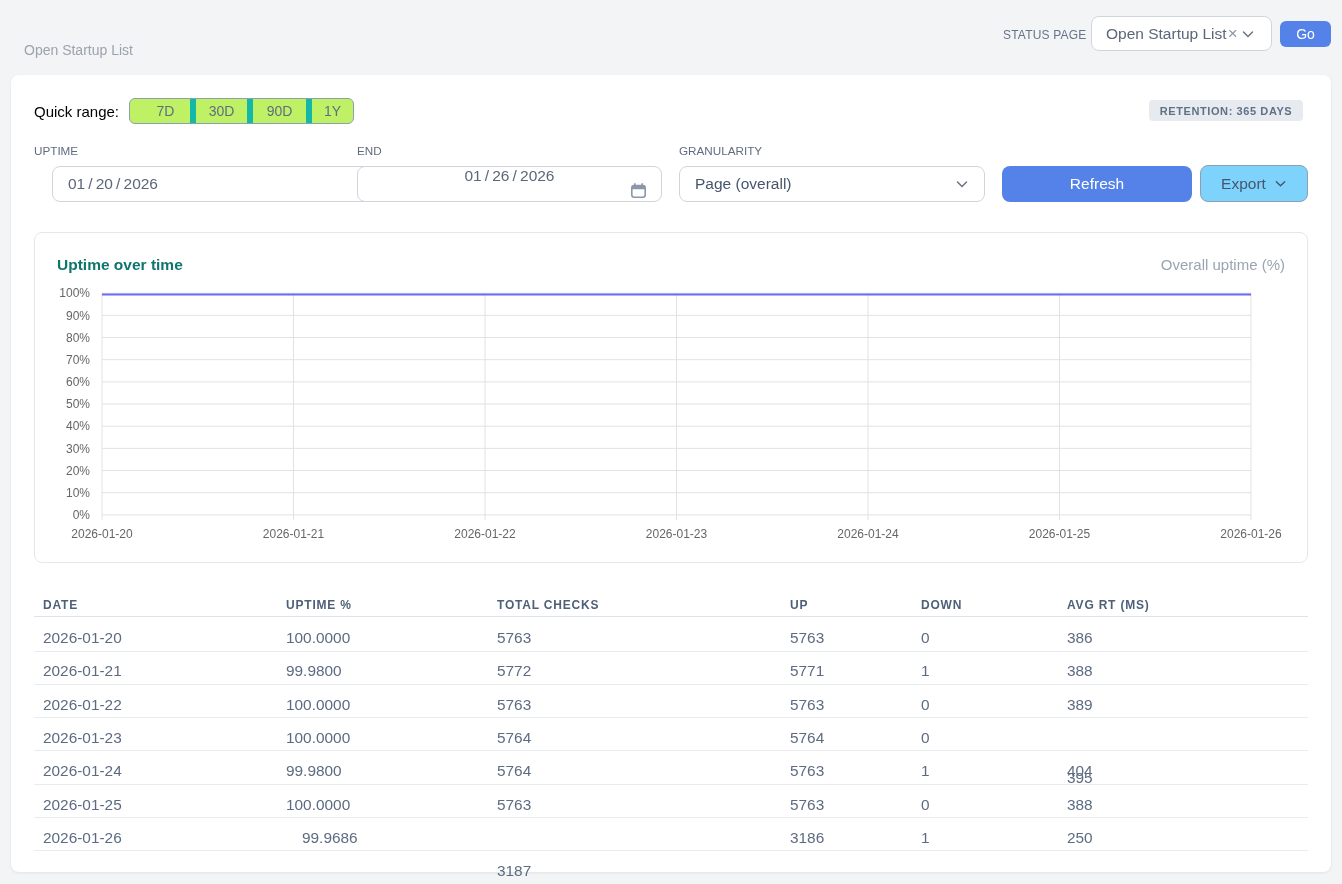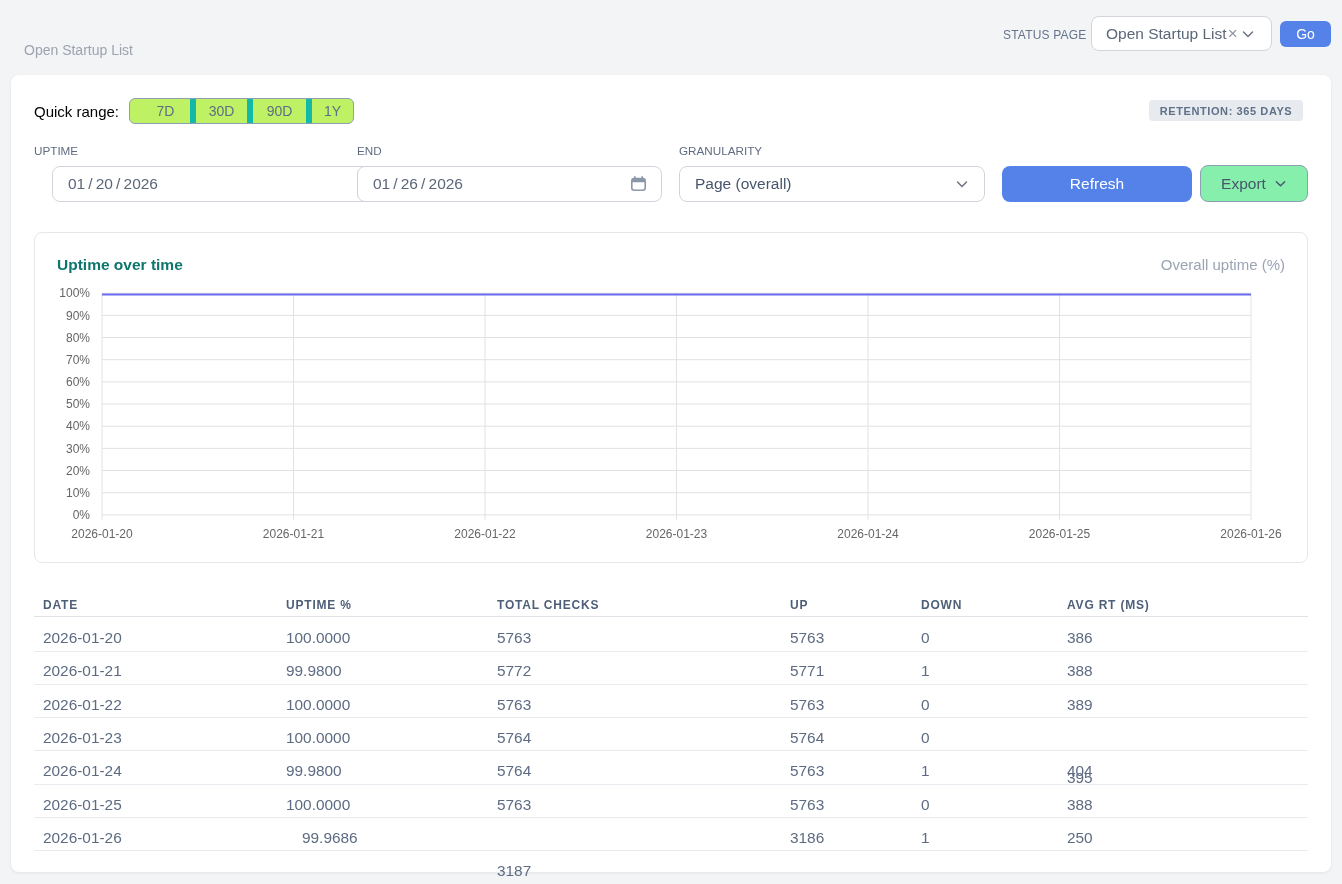--- a/index.html
+++ b/index.html
@@ -15,21 +15,21 @@
   .gobtn { left:1280px; top:21px; width:51px; height:26px; background:#5482e8; border-radius:6px; color:#fff; font-size:14px; display:flex; align-items:center; justify-content:center; }
   .card { left:11px; top:75px; width:1320px; height:797px; background:#fff; border-radius:8px; box-shadow:0 1px 3px rgba(16,24,40,0.08); }
   .qlabel { left:34px; top:103px; font-size:15px; color:#000000; }
   .seg { left:129px; top:98px; height:26px; display:flex; border:1px solid #8e9fb3; border-radius:6px; overflow:hidden; background:#bef264;padding-left:11px; }
   .seg div { font-size:14px; color:#5e6d84; display:flex; align-items:center; justify-content:center; }
   .seg div + div { border-left:6px solid #14b8a6; }
   .badge { top:100px; left:1149px; width:154px; height:21px; background:#e7eaee; border-radius:4px; font-size:11px; font-weight:bold; letter-spacing:0.6px; color:#5f7189; display:flex; align-items:center; justify-content:center; }
   .flabel { top:144px; font-size:11.7px; color:#5f6c80; letter-spacing:0px; font-weight:500; }
   .input { top:166px; height:36px; background:#fff; border:1px solid #d1d5db; border-radius:8px; display:flex; align-items:center; padding:0 15px 0 15px; font-size:15.5px; color:#5b6779; }
   .refresh { left:1002px; top:166px; width:190px; height:36px; background:#5482e8; border-radius:8px; color:#fff; font-size:15.5px; display:flex; align-items:center; justify-content:center; }
-  .export { left:1200px; top:165px; width:108px; height:37px; background:#86efac; border:1px solid #8e9fb3; border-radius:8px; color:#47566c; font-size:15.5px; display:flex; align-items:center; justify-content:center; gap:8px; }
+  .export { left:1200px; top:165px; width:108px; height:37px; background:#7dd3fc; border:1px solid #8e9fb3; border-radius:8px; color:#47566c; font-size:15.5px; display:flex; align-items:center; justify-content:center; gap:8px; }
   .chartcard { left:34px; top:232px; width:1274px; height:331px; background:#fff; border:1px solid #e5e7eb; border-radius:8px; }
   .ctitle { left:57px; top:255.5px; font-size:15.5px; font-weight:bold; color:#0f766e; }
   .clabel { top:256px; right:57px; font-size:15px; color:#9aa4b3; }
   .thead span { position:absolute; top:598px; font-size:12px; font-weight:bold; color:#4e5f78; letter-spacing:0.8px; }
   .row span { position:absolute; font-size:15.4px; color:#5d6b82; }
   .sep { position:absolute; left:34px; width:1274px; height:1px; background:#e8ebef; }
 </style>
 </head>
 <body>
 <div id="page">
@@ -61,21 +61,21 @@
 
   <div class="abs input" style="left:34px; width:350px;margin-left:18px;">
     <span>01 / 20 / 2026</span>
     <svg style="margin-left:auto; margin-top:-2px" width="15" height="15" viewBox="0 0 15 15">
         <line x1="3.8" y1="0.3" x2="3.8" y2="3.5" stroke="#8b97a8" stroke-width="1.8"></line>
         <line x1="11.2" y1="0.3" x2="11.2" y2="3.5" stroke="#8b97a8" stroke-width="1.8"></line>
         <rect x="0.8" y="2.6" width="13.4" height="11.6" rx="2.4" fill="none" stroke="#8b97a8" stroke-width="1.6"></rect>
         <path d="M1 6.3 v-1.3 a2.4 2.4 0 0 1 2.4-2.4 h8.2 a2.4 2.4 0 0 1 2.4 2.4 v1.3 z" fill="#8b97a8"></path>
       </svg>
   </div>
-  <div class="abs input" style="left:357px; width:305px;">
+  <div class="abs input" style="left:357px; width:305px;flex-direction:column;">
     <span>01 / 26 / 2026</span>
     <svg style="margin-left:auto; margin-top:-2px" width="15" height="15" viewBox="0 0 15 15">
         <line x1="3.8" y1="0.3" x2="3.8" y2="3.5" stroke="#8b97a8" stroke-width="1.8"></line>
         <line x1="11.2" y1="0.3" x2="11.2" y2="3.5" stroke="#8b97a8" stroke-width="1.8"></line>
         <rect x="0.8" y="2.6" width="13.4" height="11.6" rx="2.4" fill="none" stroke="#8b97a8" stroke-width="1.6"></rect>
         <path d="M1 6.3 v-1.3 a2.4 2.4 0 0 1 2.4-2.4 h8.2 a2.4 2.4 0 0 1 2.4 2.4 v1.3 z" fill="#8b97a8"></path>
       </svg>
   </div>
   <div class="abs refresh">Refresh</div>
   <div class="abs input" style="left:679px; width:306px; color:#47566c;">

